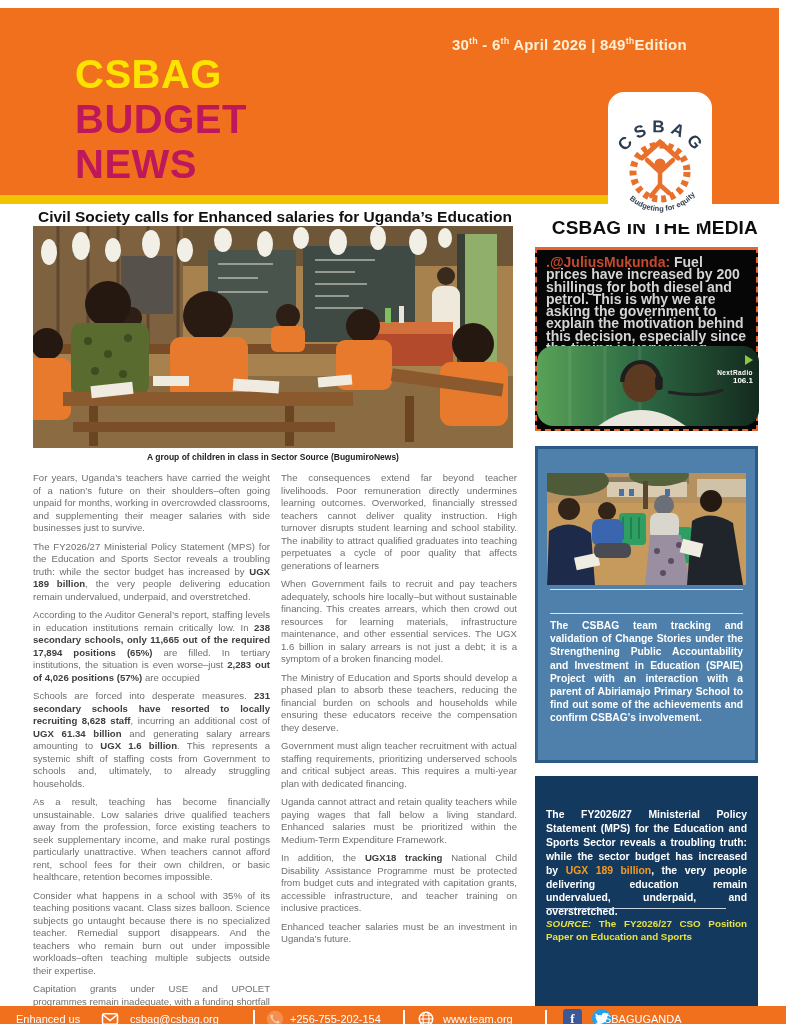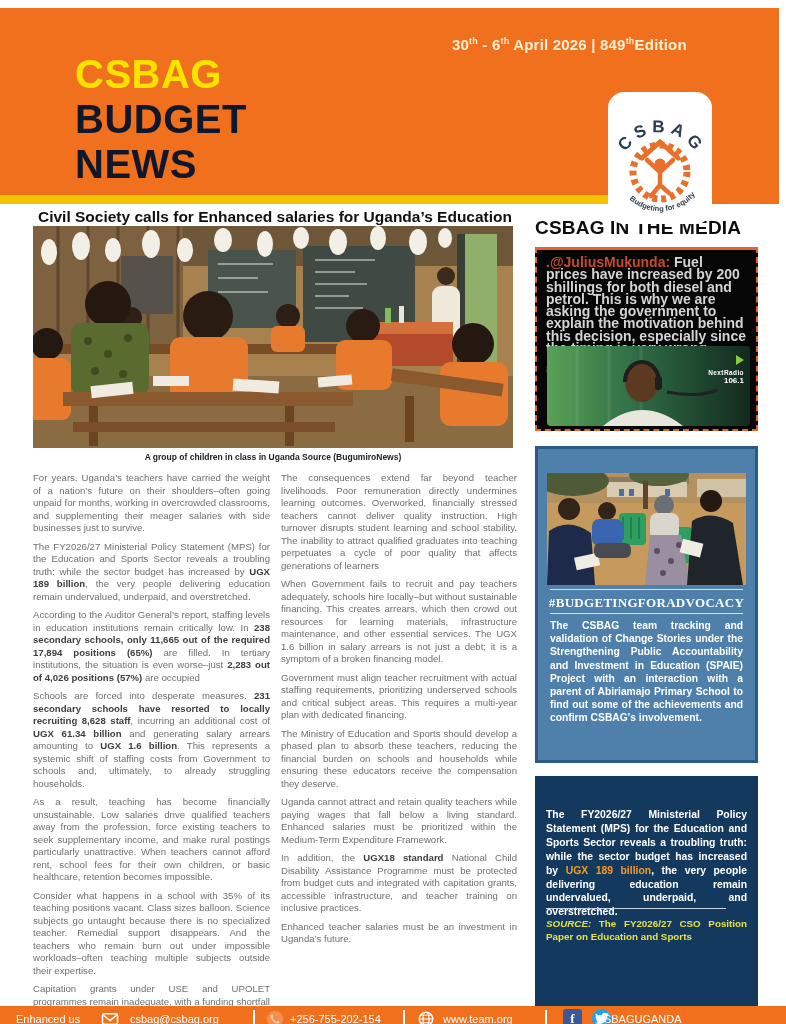--- a/index.html
+++ b/index.html
@@ -9,21 +9,21 @@
   
   .hdr{position:absolute;left:0;top:0;width:779px;height:187px;background:#F1701E;}
   .hdr-stripe{position:absolute;left:0;top:187px;width:712px;height:9px;background:#F2C300;}
   .hdr-stripe-right{position:absolute;left:712px;top:187px;width:67px;height:9px;background:#F1701E;}
   .date-line{position:absolute;left:452px;top:28px;color:#FBEFD4;font-weight:bold;
              font-size:15px;letter-spacing:.2px;}
   .date-line sup{font-size:9px;}
   .masthead{position:absolute;left:75px;top:44px;font-weight:800;font-size:40px;
             line-height:45px;letter-spacing:.5px;}
   .masthead .y{color:#FCE300;}
-  .masthead .w{color:#0f172a;}
+  .masthead .w{color:#be185d;}
 
   
   .logo-box{position:absolute;left:608px;top:84px;width:104px;height:132px;background:#ffffff;
             border-radius:16px;z-index:5;}
   .logo-box svg{display:block;width:104px;height:132px;}
 
   
   .headline{position:absolute;left:33px;top:200px;width:484px;text-align:center;
             font-weight:bold;font-size:15.5px;color:#101010;}
   .photo-main{position:absolute;left:33px;top:218px;width:480px;height:222px;overflow:hidden;}
@@ -32,31 +32,31 @@
            font-weight:bold;font-size:8.5px;color:#222222;}
 
   .col{position:absolute;top:464px;font-size:9.6px;line-height:12.5px;color:#6F6F6F;
        text-align:justify;}
   .col1{left:33px;width:237px;}
   .col2{left:281px;width:236px;}
   .col p{margin:0 0 6px 0;}
   .col .b{font-weight:bold;color:#3E3E3E;}
 
   
-  .media-title{position:absolute;left:535px;top:209px;width:223px;text-align:left;
+  .media-title{position:absolute;left:535px;top:209px;width:223px;text-align:right;
                font-weight:800;font-size:19px;color:#0D0D0D;letter-spacing:.2px;}
   .tweet-box{position:absolute;left:535px;top:239px;width:223px;height:184px;background:#060606;
              border-top:3px solid #E8632C;border-left:2px dashed #E8632C;
              border-right:2px dashed #E8632C;border-bottom:2px dashed #E8632C;
              box-sizing:border-box;}
   .tweet-text{margin:6px 9px 0 9px;font-size:14px;line-height:12.3px;color:#D4D4D4;
               font-weight:600;}
   .tweet-handle{color:#C54A2B;font-weight:700;}
   .tweet-tags{margin:10px 9px 0 9px;font-size:9.3px;font-weight:600;color:#3E63C6;}
-  .tweet-photo{position:absolute;left:10px;top:96px;width:203px;height:80px;border-radius:4px;
+  .tweet-photo{position:absolute;left:0;top:96px;width:222px;height:80px;border-radius:16px;
                overflow:hidden;}
   .tweet-photo svg{display:block;width:100%;height:100%;}
   .nextradio{position:absolute;right:6px;top:5px;text-align:right;color:#fff;}
   .nextradio .tri{width:0;height:0;border-left:8px solid #8DC63F;border-top:5px solid transparent;
                   border-bottom:5px solid transparent;display:inline-block;}
   .nextradio .nm{font-size:6.5px;font-weight:800;letter-spacing:.4px;}
   .nextradio .fq{font-size:8px;font-weight:800;}
 
   .blue-box{position:absolute;left:535px;top:438px;width:223px;height:317px;background:#4E80AB;
             border:3px solid #2A5A85;box-sizing:border-box;}
@@ -198,38 +198,38 @@
       <rect x="372" y="170" width="9" height="46" fill="#6B4522"></rect>
       <g fill="#EFEBE0">
         <rect x="58" y="158" width="42" height="12" transform="rotate(-6 79 164)"></rect>
         <rect x="200" y="154" width="46" height="12" transform="rotate(4 223 160)"></rect>
         <rect x="120" y="150" width="36" height="10"></rect>
         <rect x="285" y="150" width="34" height="10" transform="rotate(-5 302 155)"></rect>
       </g>
     </svg>
   </div>
 
-  <div class="caption">A group of children in class in Uganda  Source (BugumiroNews)</div>
+  <div class="caption">A group of children in class in Sector  Source (BugumiroNews)</div>
 
   <div class="col col1">
       <p><span>For years, Uganda’s teachers have carried the weight of a nation’s future on their shoulders–often going unpaid for months, working in overcrowded classrooms, and supplementing their meager salaries with side businesses just to survive.</span></p>
       <p><span>The FY2026/27 Ministerial Policy Statement (MPS) for the Education and Sports Sector reveals a troubling truth: while the sector budget has increased by </span><span class="b">UGX 189 billion</span><span>, the very people delivering education remain undervalued, underpaid, and overstretched.</span></p>
       <p><span>According to the Auditor General’s report, staffing levels in education institutions remain critically low. In </span><span class="b">238 secondary schools, only 11,665 out of the required 17,894 positions (65%)</span><span> are filled. In tertiary institutions, the situation is even worse–just </span><span class="b">2,283 out of 4,026 positions (57%)</span><span> are occupied</span></p>
       <p><span>Schools are forced into desperate measures. </span><span class="b">231 secondary schools have resorted to locally recruiting 8,628 staff</span><span>, incurring an additional cost of </span><span class="b">UGX 61.34 billion</span><span> and generating salary arrears amounting to </span><span class="b">UGX 1.6 billion</span><span>. This represents a systemic shift of staffing costs from Government to schools and, ultimately, to already struggling households.</span></p>
       <p><span>As a result, teaching has become financially unsustainable. Low salaries drive qualified teachers away from the profession, force existing teachers to seek supplementary income, and make rural postings particularly unattractive. When teachers cannot afford rent, school fees for their own children, or basic healthcare, retention becomes impossible.</span></p>
       <p><span>Consider what happens in a school with 35% of its teaching positions vacant. Class sizes balloon. Science subjects go untaught because there is no specialized teacher. Remedial support disappears. And the teachers who remain burn out under impossible workloads–often teaching multiple subjects outside their expertise.</span></p>
       <p><span>Capitation grants under USE and UPOLET programmes remain inadequate, with a funding shortfall of </span><span class="b">UGX 26.65 billion</span><span> identified in sampled Local Governments. When schools cannot afford basic operational costs, teacher welfare is inevitably deprioritized.</span></p>
     </div>
   <div class="col col2">
       <p><span>The consequences extend far beyond teacher livelihoods. Poor remuneration directly undermines learning outcomes. Overworked, financially stressed teachers cannot deliver quality instruction. High turnover disrupts student learning and school stability. The inability to attract qualified graduates into teaching perpetuates a cycle of poor quality that affects generations of learners</span></p>
       <p><span>When Government fails to recruit and pay teachers adequately, schools hire locally–but without sustainable financing. This creates arrears, which then crowd out resources for learning materials, infrastructure maintenance, and other essential services. The UGX 1.6 billion in salary arrears is not just a debt; it is a symptom of a broken financing model.</span></p>
+      <p><span>The Ministry of Education and Sports should develop a phased plan to absorb these teachers, reducing the financial burden on schools and households while ensuring these educators receive the compensation they deserve.</span></p>
       <p><span>Government must align teacher recruitment with actual staffing requirements, prioritizing underserved schools and critical subject areas. This requires a multi-year plan with dedicated financing.</span></p>
-      <p><span>The Ministry of Education and Sports should develop a phased plan to absorb these teachers, reducing the financial burden on schools and households while ensuring these educators receive the compensation they deserve.</span></p>
       <p><span>Uganda cannot attract and retain quality teachers while paying wages that fall below a living standard. Enhanced salaries must be prioritized within the Medium-Term Expenditure Framework.</span></p>
-      <p><span>In addition, the </span><span class="b">UGX18 standard</span><span> National Child Disability Assistance Programme must be protected from budget cuts and integrated with capitation grants, accessible infrastructure, and teacher training on inclusive practices.</span></p>
+      <p><span>In addition, the </span><span class="b">UGX18 tracking</span><span> National Child Disability Assistance Programme must be protected from budget cuts and integrated with capitation grants, accessible infrastructure, and teacher training on inclusive practices.</span></p>
       <p><span>Enhanced teacher salaries must be an investment in Uganda’s future.</span></p>
     </div>
 
   <div class="media-title">CSBAG IN THE MEDIA</div>
 
   <div class="tweet-box">
     <div class="tweet-text"><span class="tweet-handle">.@JuliusMukunda:</span><span> Fuel prices have increased by 200 shillings for both diesel and petrol. This is why we are asking the government to explain the motivation behind this decision, especially since the timing is very wrong.</span></div>
     <div class="tweet-tags">#NextBigTalk #NextRadioUg</div>
     <div class="tweet-photo">
       <svg viewBox="0 0 203 80" preserveAspectRatio="none">
@@ -293,21 +293,20 @@
             <circle cx="124" cy="88" r="3"></circle>
             <circle cx="116" cy="100" r="3"></circle>
             <circle cx="132" cy="72" r="3"></circle>
           </g>
         <circle cx="164" cy="28" r="11" fill="#241A12"></circle>
         <path d="M140,112 L145,48 Q164,36 186,50 L196,112 Z" fill="#20242B"></path>
         <rect x="134" y="68" width="21" height="14" fill="#EFECE2" transform="rotate(14 144 75)"></rect>
       </svg>
     </div>
     <div class="adv-rule" style="top:140px"></div>
-    <div class="adv-head">#BUDGETINGFORADVOCACY</div>
     <div class="adv-rule" style="top:164px"></div>
     <div class="adv-text">The CSBAG team tracking and validation of Change Stories under the Strengthening Public Accountability and Investment in Education (SPAIE) Project with an interaction with a parent of Abiriamajo Primary School to find out some of the achievements and confirm CSBAG's involvement.</div>
   </div>
 
   <div class="navy-box">
     <div class="navy-text"><span>The FY2026/27 Ministerial Policy Statement (MPS) for the Education and Sports Sector reveals a troubling truth: while the sector budget has increased by </span><span class="accent">UGX 189 billion</span><span>, the very people delivering education remain undervalued, underpaid, and overstretched.</span></div>
     <div class="navy-rule"></div>
     <div class="navy-src"><span class="lbl">SOURCE:</span><span> The FY2026/27 CSO Position Paper on Education and Sports</span></div>
   </div>
 

